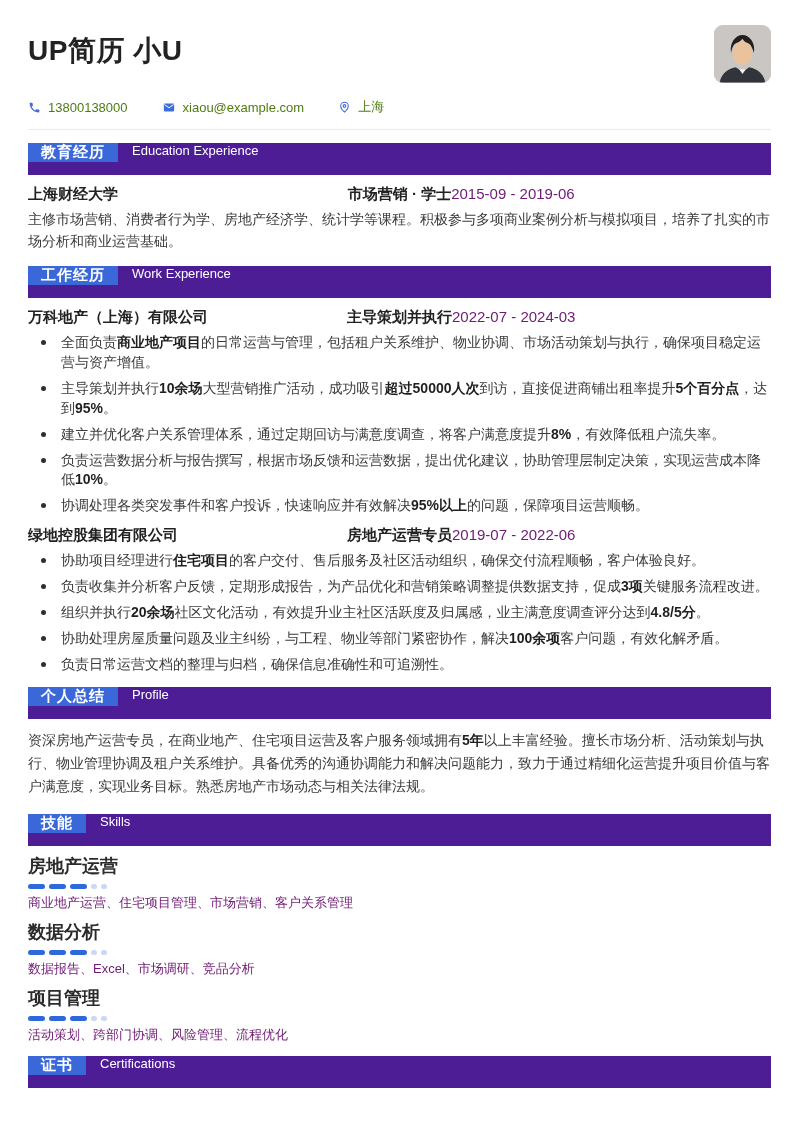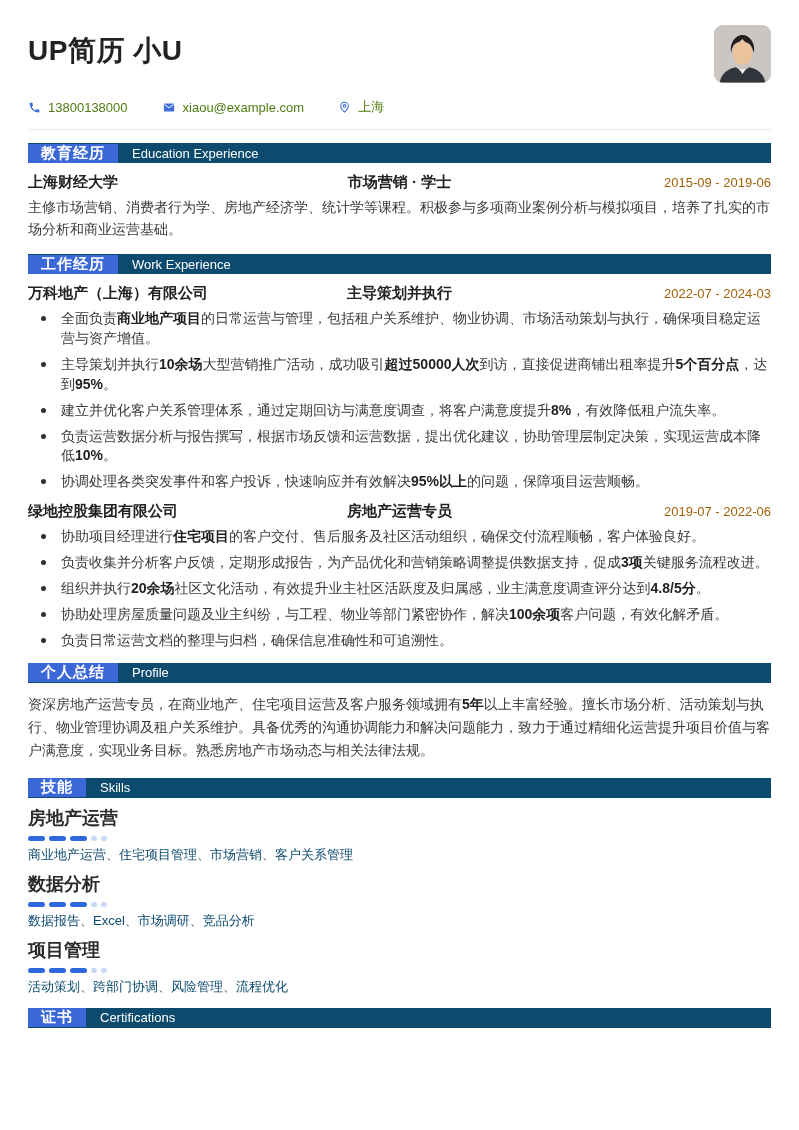--- a/index.html
+++ b/index.html
@@ -11,48 +11,48 @@
   h1.title { font-size:28px; margin:4px 0 0; font-weight:700; color:#222; letter-spacing:.5px; }
   .avatar { width:57px; height:58px; border-radius:9px; overflow:hidden; flex:none; margin-top:-3px; background:#c9c6c3; }
   .avatar svg { display:block; }
 
   .contact { display:flex; gap:34px; margin-top:15px; font-size:13px; color:#4d7c0f; align-items:center; }
   .c-item { display:flex; gap:7px; align-items:center; }
   .c-item svg { display:block; }
 
   .divider { border:0; border-top:1px solid #eaeaee; margin:13px 0 0; }
 
-  .bar { display:flex; height:20px; background:#0c4a6e; align-items:center; margin-top:13px; }
+  .bar { display:flex; height:32px; background:#4c1d95; align-items:flex-start; margin-top:13px; }
   .bar-zh { background:#3A68D8; color:#fff; font-weight:700; font-size:15px; padding:0 13px; display:flex; align-items:center; letter-spacing:1px; }
   .bar-en { color:#fff; font-size:13px; display:flex; align-items:center; margin-left:14px; }
 
   .row3 { display:grid; grid-template-columns:1fr auto 1fr; align-items:baseline; margin-top:10px; }
   .row3 .l { font-size:15px; font-weight:700; color:#222; }
   .row3 .m { font-size:15px; font-weight:700; color:#222; text-align:center; }
-  .row3 .r { font-size:13px; color:#a16207; text-align:right; }
+  .row3 .r { font-size:15px; color:#701a75; text-align:left; }
 
   .edu-desc { margin-top:4px; font-size:14px; line-height:1.58; color:#3a3a3a; }
 
   ul.bullets { list-style:none; margin:6px 0 0; padding:0; }
   .bullets li { position:relative; padding-left:33px; font-size:14px; line-height:1.42; color:#3a3a3a; margin-bottom:6px; }
   .bullets li::before { content:""; position:absolute; left:13px; top:7px; width:5px; height:5px; border-radius:50%; background:#2f2f2f; }
   b { color:#1f1f1f; font-weight:700; }
 
   .profile-p { margin:10px 0 16px; font-size:14px; line-height:1.65; color:#3a3a3a; }
   .bar-profile { margin-top:12px; }
   .bar-skills { margin-top:10px; }
   .bar-certs { margin-top:12px; }
 
   .skill { margin-top:8px; }
   .skill-name { font-size:18px; font-weight:700; color:#2b2b2b; }
   .pills { display:flex; gap:4px; margin-top:6px; align-items:center; }
   .pill { display:block; }
   .pill.on { width:17px; height:5px; border-radius:3px; background:#2E68DC; }
   .pill.off { width:6px; height:5px; border-radius:3px; background:#C9D9F5; }
-  .skill-desc { margin-top:5px; font-size:13px; color:#0c4a6e; }
+  .skill-desc { margin-top:5px; font-size:13px; color:#701a75; }
 </style>
 </head>
 <body>
 
 <div class="page">
 
   <div class="head-row">
     <h1 class="title">UP简历 小U</h1>
     <div class="avatar">
       <svg viewBox="0 0 60 60" width="57" height="58">

